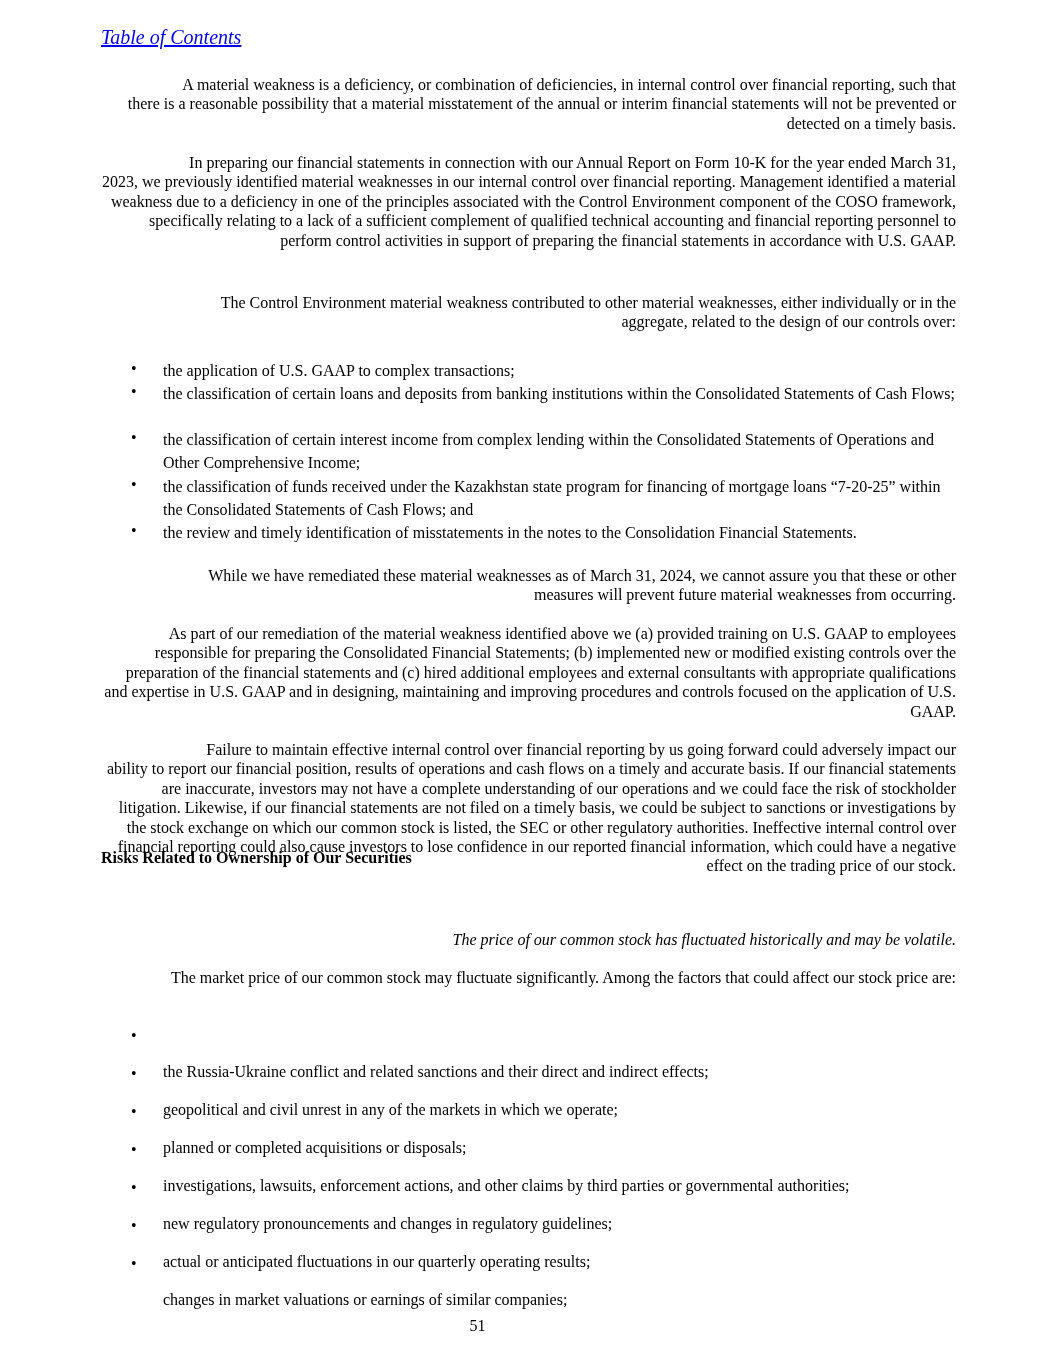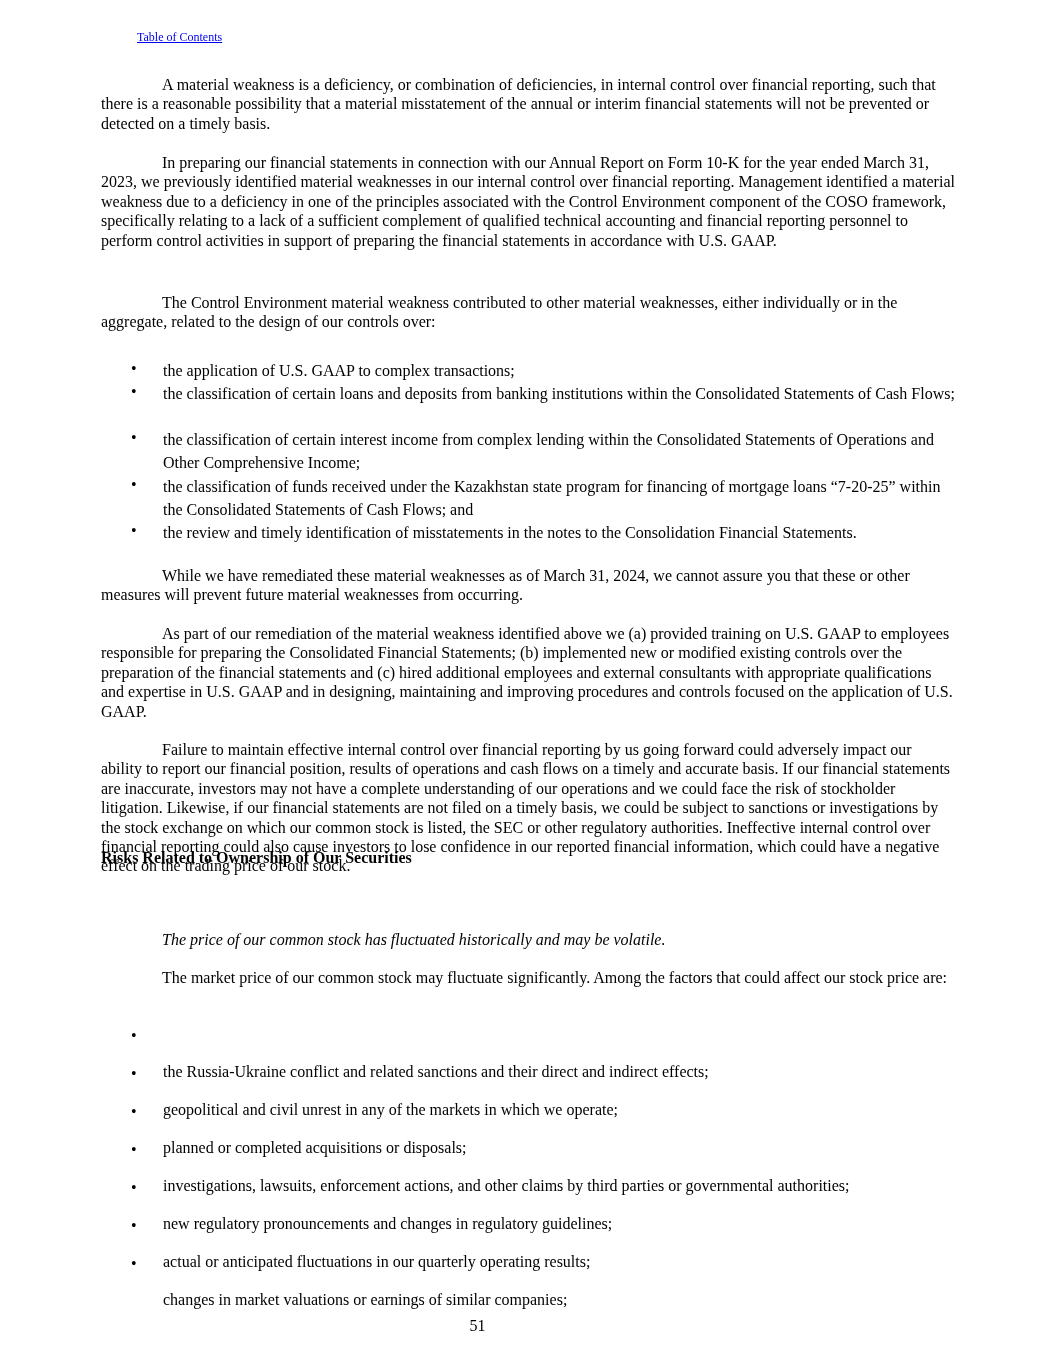--- a/index.html
+++ b/index.html
@@ -1,23 +1,23 @@
 <!DOCTYPE html>
 <html><head>
 <meta charset="utf-8">
 <style>
   html, body { margin: 0; padding: 0; background: #ffffff; }
   body {
     width: 1055px; height: 1365px; position: relative; overflow: hidden;
     font-family: "Liberation Serif", "DejaVu Serif", serif;
     font-size: 16px; color: #000; line-height: 19.4px;
   }
-  .toc { position: absolute; left: 101px; top: 28px; color: #0000ee; text-decoration: underline; font-size: 12px; margin-left: 36px; }
+  .toc { position: absolute; left: 101px; top: 28px; color: #0000ee; font-style: italic; text-decoration: underline; font-size: 20px; }
   .p { position: absolute; left: 101px; width: 855px; margin: 0; text-align: left; }
-  .indent { text-indent: 61px; }
+  .indent { text-indent: 61px; text-align: right; }
   .bl { position: absolute; left: 101px; width: 855px; }
   .bl .bullet { position: absolute; left: 30px; top: 0; }
   .bl .txt { position: absolute; left: 62px; width: 793px; line-height: 23px; }
   .bl2 .txt { line-height: 19.4px; margin-top: 36px; }
   .heading { font-weight: bold; }
   .subheading { font-weight: normal; font-style: italic; }
   .pagenum { position: absolute; left: 0; width: 955px; top: 1316px; text-align: center; }
 </style>
 </head>
 <body>

